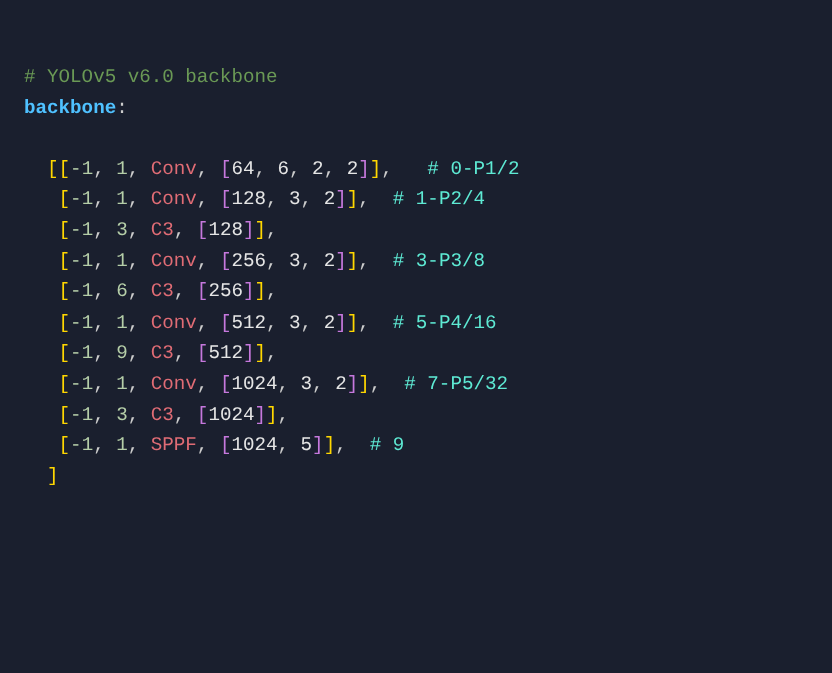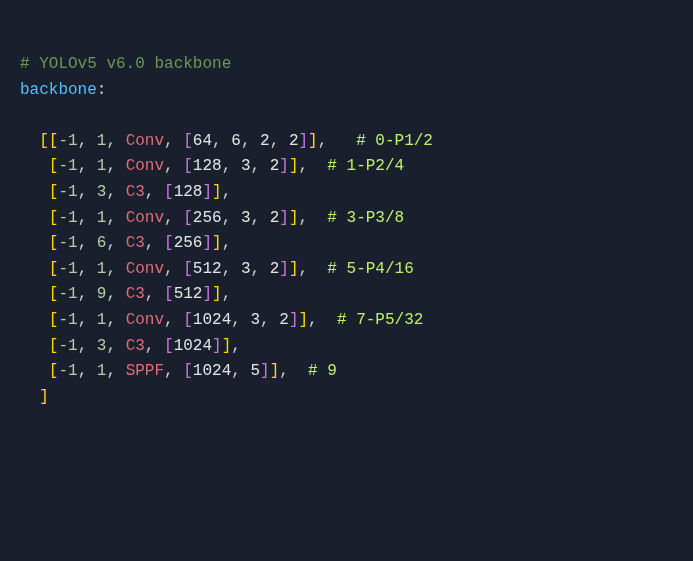--- a/index.html
+++ b/index.html
@@ -25,27 +25,27 @@
       margin-top: 36px;
     }
 
     .line {
       display: flex;
       flex-wrap: nowrap;
       white-space: pre;
     }
 
     .c-comment    { color: #6a9955; }
-    .c-keyword    { color: #4fc1ff; }
+    .c-keyword    { color: #4fc1ff; font-weight: bold; }
     .c-bracket    { color: #ffd700; }
     .c-number     { color: #b5cea8; }
     .c-class      { color: #e06c75; }
     .c-list-open  { color: #c678dd; }
     .c-list-num   { color: #e5e5e5; }
-    .c-hash-label { color: #bef264; }
+    .c-hash-label { color: #5eead4; }
     .c-colon      { color: #cccccc; }
     .c-white      { color: #cccccc; }
   </style>
 </head>
 <body>
 
 <div class="code-container">
 <div class="line"><span class="c-comment"># YOLOv5 v6.0 backbone</span></div>
     <div class="line"><span class="c-keyword">backbone</span><span class="c-colon">:</span></div>
     <div class="line"><span class="c-white">  </span></div>

